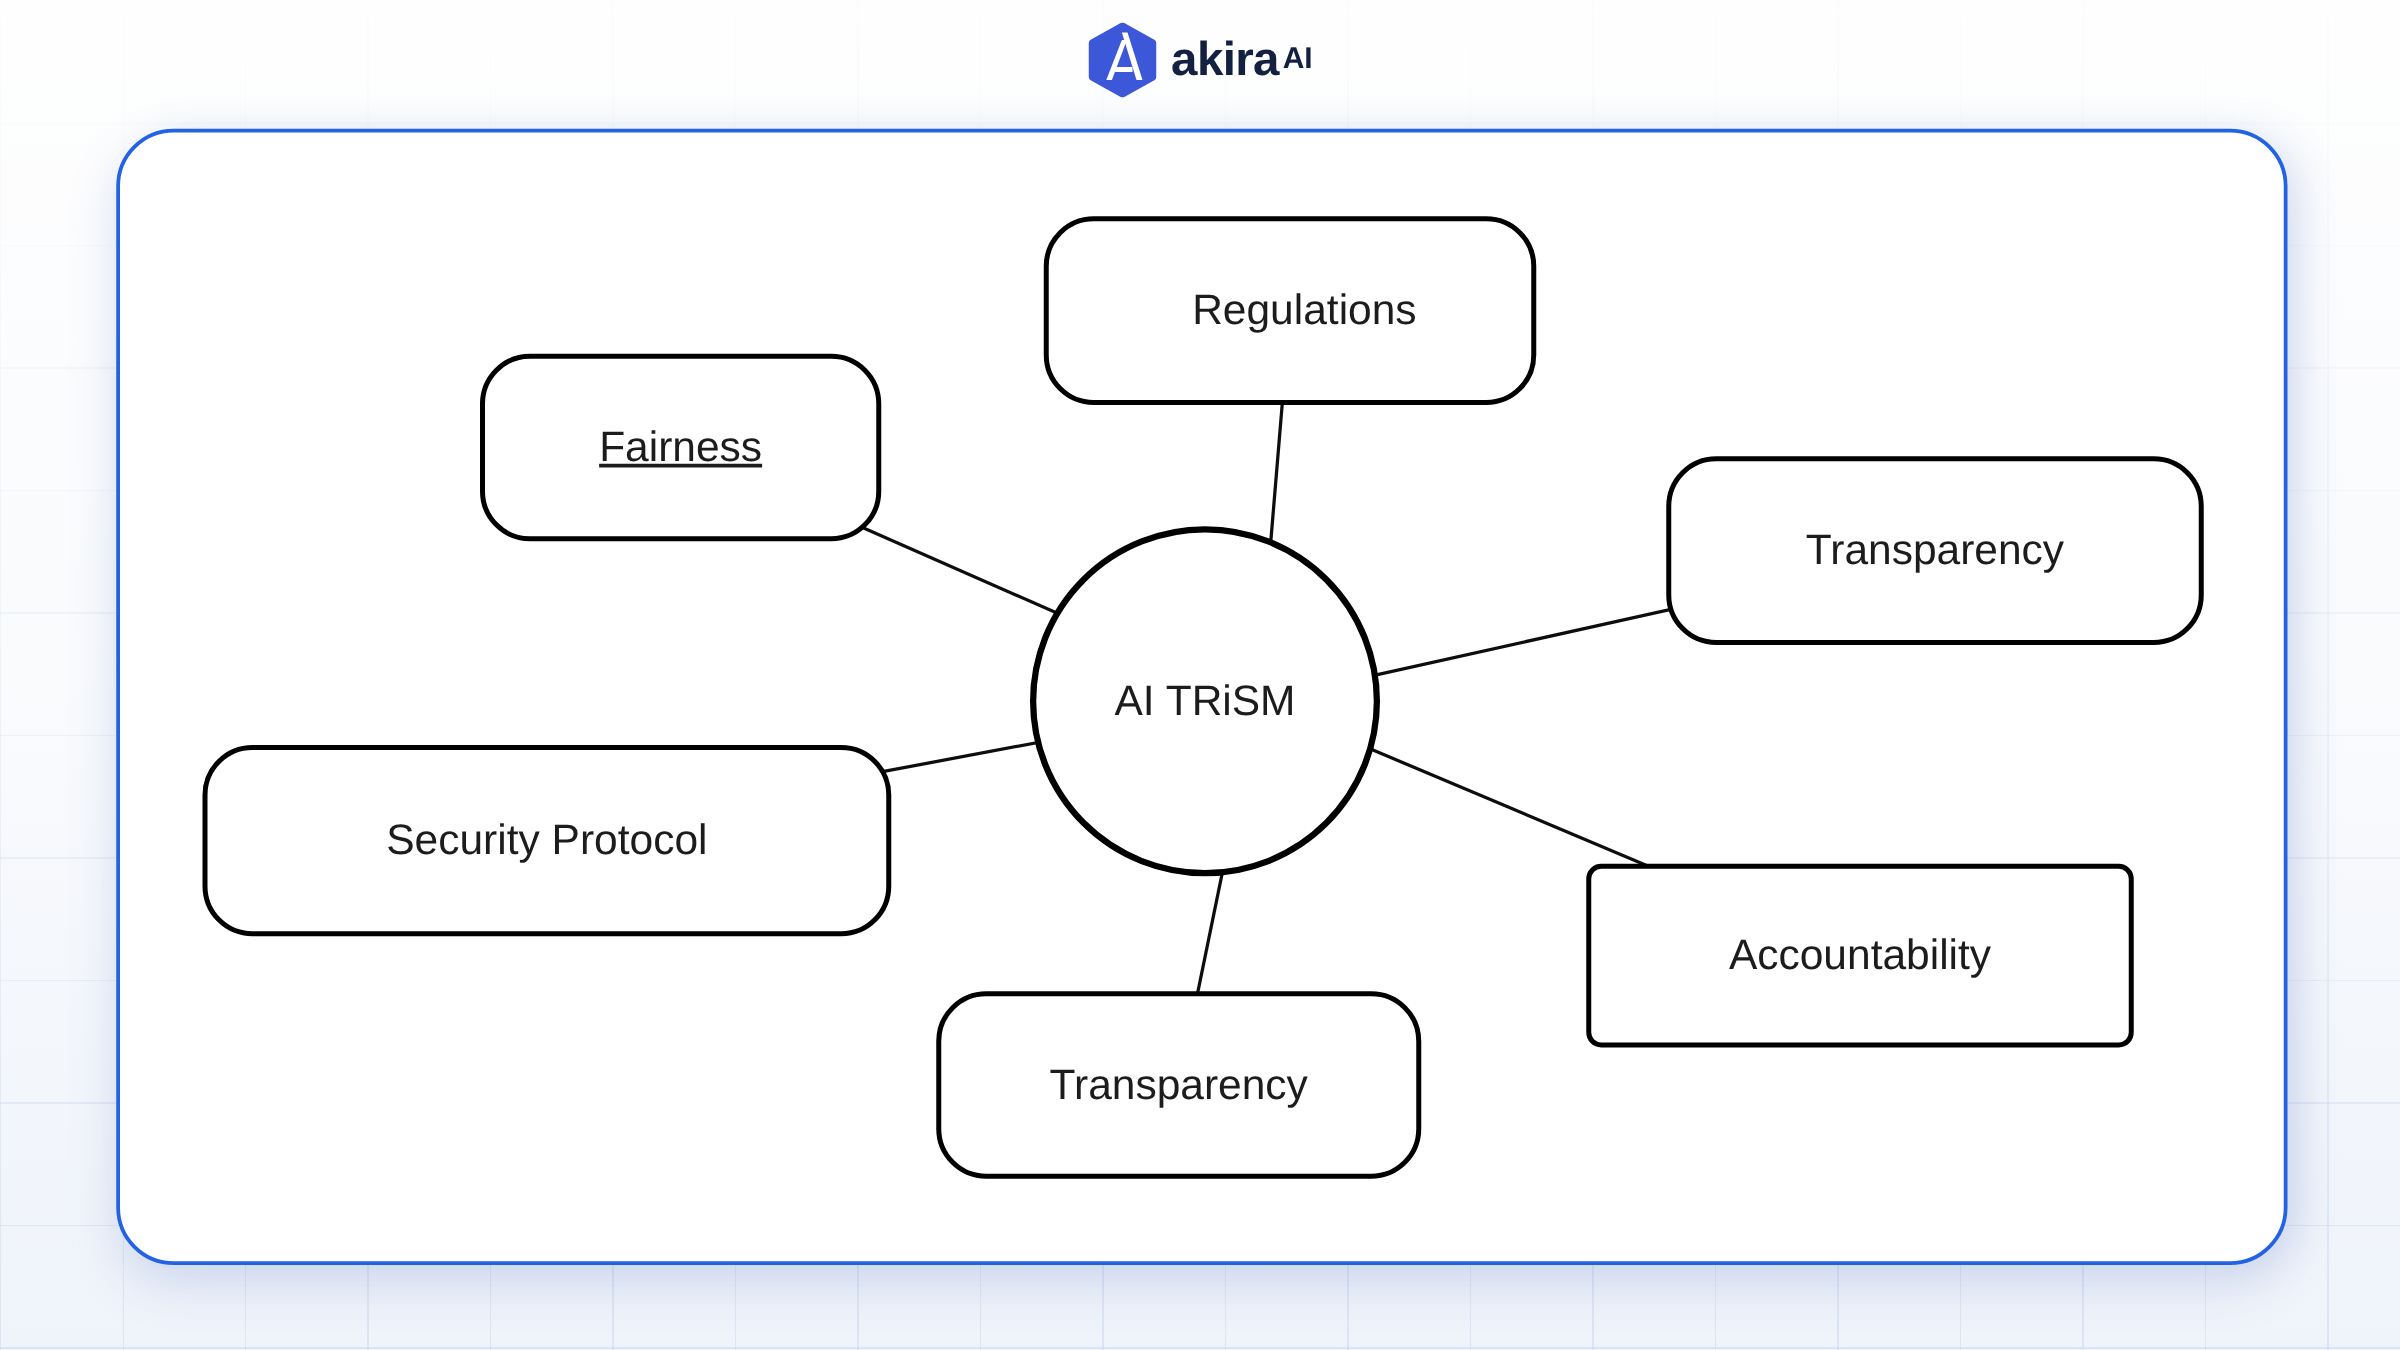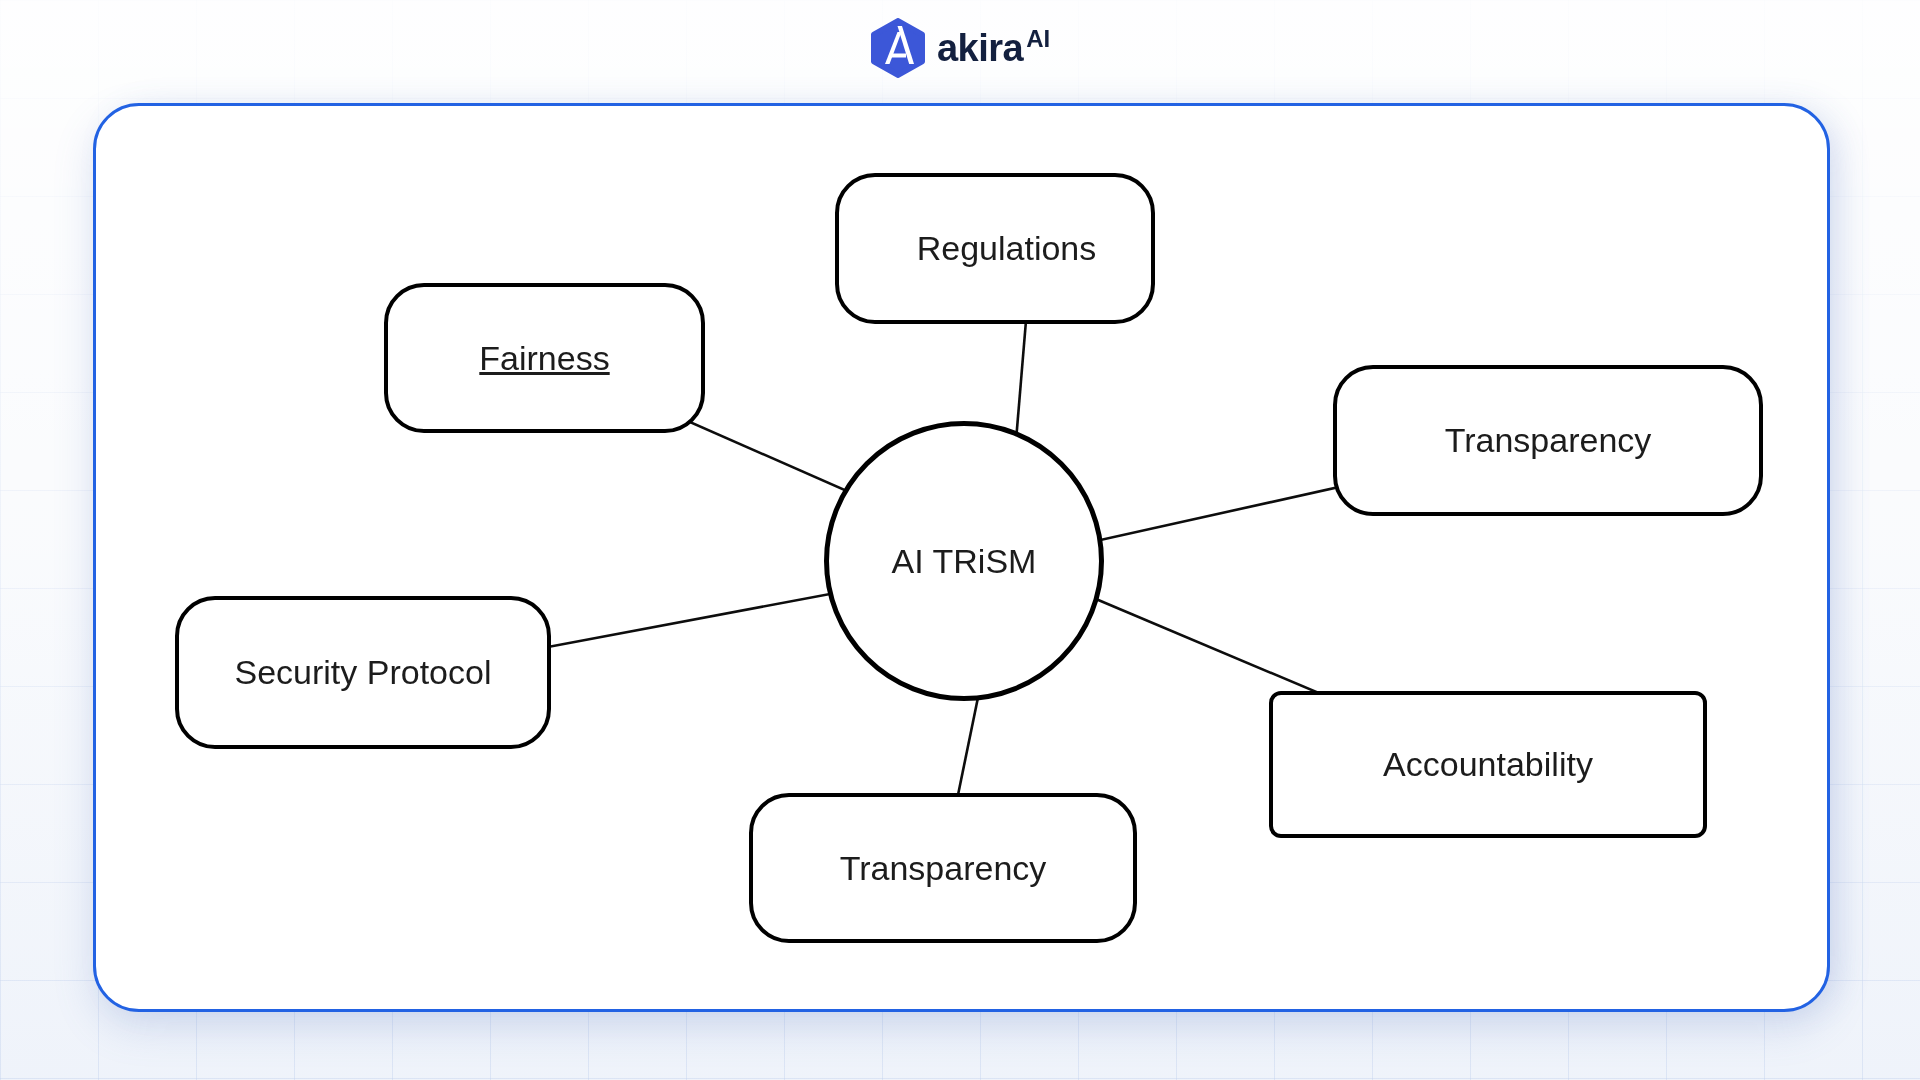--- a/index.html
+++ b/index.html
@@ -26,21 +26,21 @@
     gap: 11px;
   }
   .logo-icon { width: 56px; height: 60px; display: block; }
   .logo-word {
     font-size: 38px;
     font-weight: 800;
     color: #13203f;
     letter-spacing: -0.5px;
     line-height: 1;
     display: flex;
-    align-items: flex-start;
+    align-items: center;
   }
   .logo-sup {
     font-size: 24px;
     font-weight: 800;
     color: #13203f;
     margin-left: 3px;
     margin-top: -2px;
     letter-spacing: 0;
   }
 
@@ -91,24 +91,24 @@
     border-radius: 50%;
     box-sizing: border-box;
     display: flex;
     align-items: center;
     justify-content: center;
     font-size: 34px;
     color: #1c1c1c;
     z-index: 3;
   }
 
-  .node-regulations      { left: 835px;  top: 173px; width: 320px; height: 151px; padding-left: 23px; }
+  .node-regulations      { left: 835px;  top: 173px; width: 394px; height: 151px; padding-left: 23px; }
   .node-fairness         { left: 384px;  top: 283px; width: 321px; height: 150px; text-decoration: underline; }
   .node-transparency     { left: 1333px; top: 365px; width: 430px; height: 151px; }
-  .node-security         { left: 175px;  top: 596px; width: 376px; height: 153px; }
+  .node-security         { left: 162px;  top: 596px; width: 551px; height: 153px; }
   .node-accountability   { left: 1269px; top: 691px; width: 438px; height: 147px; border-radius: 12px; }
   .node-trustworthy      { left: 749px;  top: 793px; width: 388px; height: 150px; }
 </style>
 </head>
 <body>
 
 <div class="logo">
   <svg class="logo-icon" viewBox="0 0 56 60" xmlns="http://www.w3.org/2000/svg">
     <polygon points="28,3 52,16.5 52,43.5 28,57 4,43.5 4,16.5" fill="#3c57d8" stroke="#3c57d8" stroke-width="6" stroke-linejoin="round"></polygon>
     <path d="M15 46 L27.5 14 L31.5 14 L19.5 46 Z" fill="#ffffff"></path>

